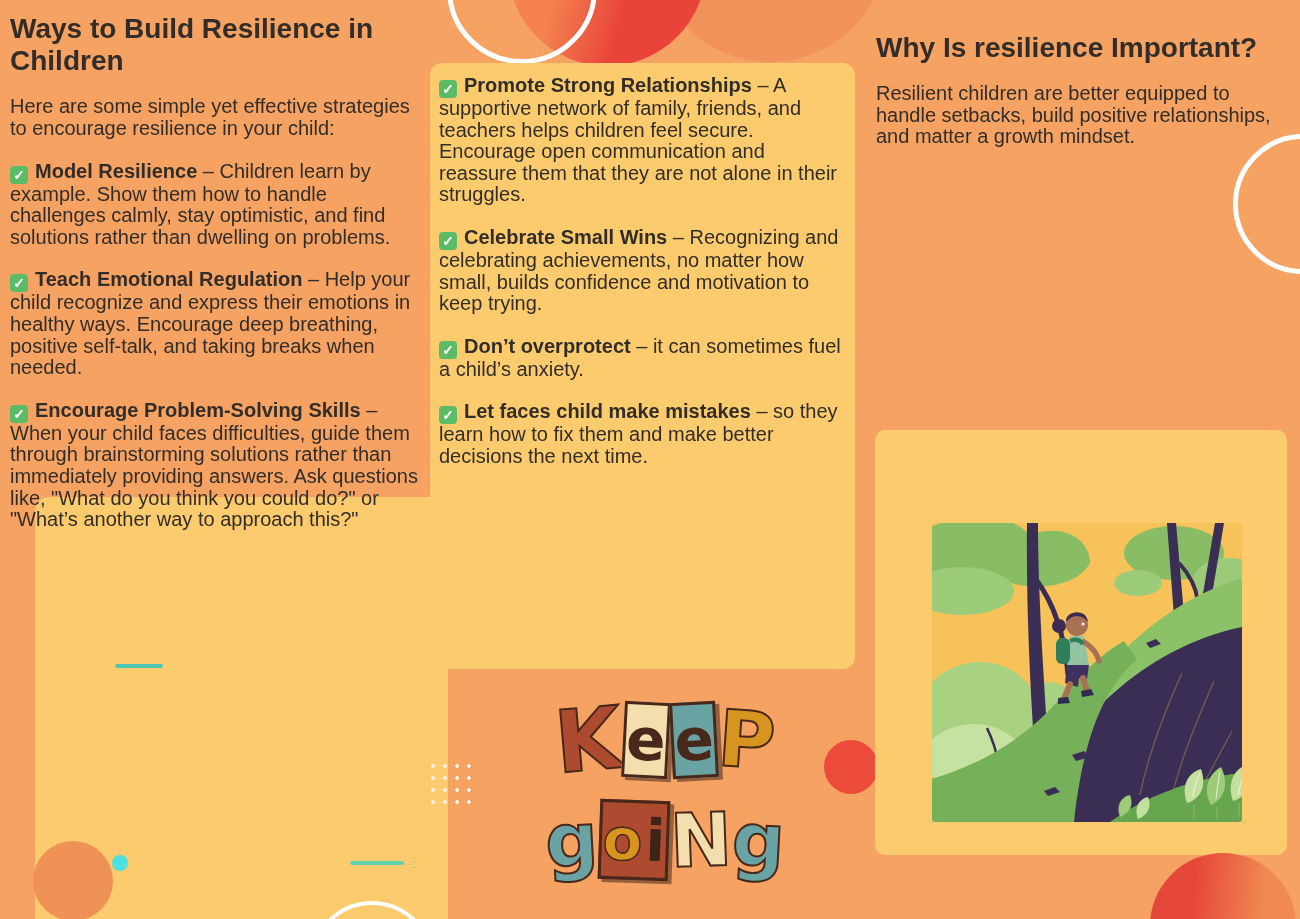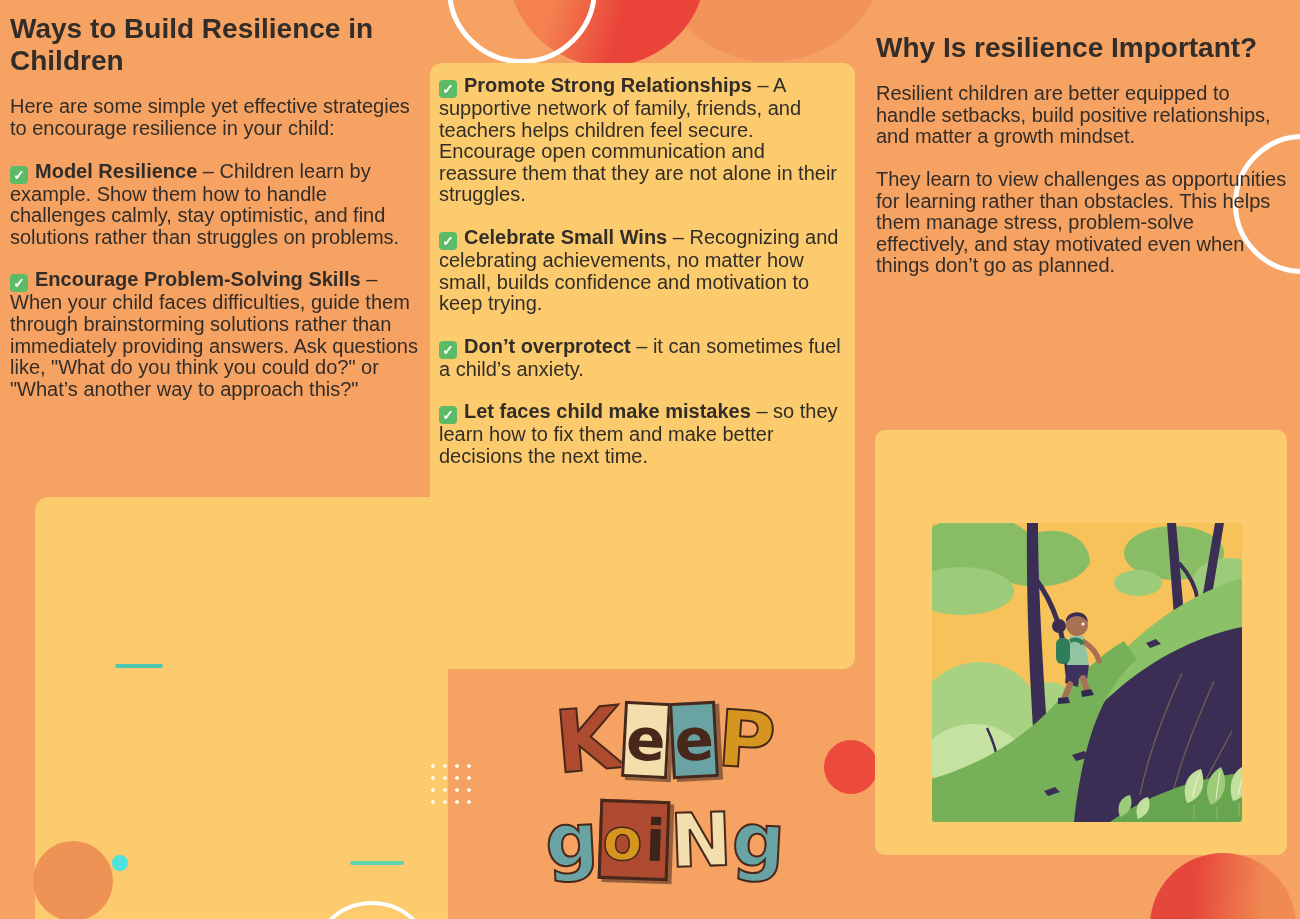--- a/index.html
+++ b/index.html
@@ -97,21 +97,25 @@
 <div class="deco over" id="line-teal"></div>
 <div class="deco over" id="ring-bl"></div>
 <div class="deco over" id="dots-grid"></div>
 <div class="deco" id="underline-teal"></div>
 
 <div class="col" id="col-left">
   <h1>Ways to Build Resilience in Children</h1>
   <p>Here are some simple yet effective strategies to encourage resilience in your child:</p>
   <p class="item">
     <span class="check">✓</span><b>Model Resilience</b>
-    <span>– Children learn by example. Show them how to handle challenges calmly, stay optimistic, and find solutions rather than struggles on problems.</span>
+    <span>– Children learn by example. Show them how to handle challenges calmly, stay optimistic, and find solutions rather than dwelling on problems.</span>
+  </p>
+  <p class="item">
+    <span class="check">✓</span><b>Teach Emotional Regulation</b>
+    <span>– Help your child recognize and express their emotions in healthy ways. Encourage deep breathing, positive self-talk, and taking breaks when needed.</span>
   </p>
   <p class="item">
     <span class="check">✓</span><b>Encourage Problem-Solving Skills</b>
     <span>– When your child faces difficulties, guide them through brainstorming solutions rather than immediately providing answers. Ask questions like, "What do you think you could do?" or "What’s another way to approach this?"</span>
   </p>
 </div>
 
 <div class="col" id="col-mid">
   <p class="item">
     <span class="check">✓</span><b>Promote Strong Relationships</b>
@@ -127,21 +131,20 @@
   </p>
   <p class="item">
     <span class="check">✓</span><b>Let faces child make mistakes</b>
     <span>– so they learn how to fix them and make better decisions the next time.</span>
   </p>
 </div>
 
 <div class="col" id="col-right">
   <h1>Why Is resilience Important?</h1>
   <p>Resilient children are better equipped to handle setbacks, build positive relationships, and matter a growth mindset.</p>
-  <p>They learn to view challenges as opportunities for learning rather than obstacles. This helps them manage stress, problem-solve effectively, and stay motivated even when things don’t go as planned.</p>
 </div>
 
 <div id="sticker">
   <div class="srow">
     <span class="slet lK">K</span>
     <span class="sbox cream">
         <span class="ldark">e</span>
       </span>
     <span class="sbox teal">
         <span class="ldark">e</span>

